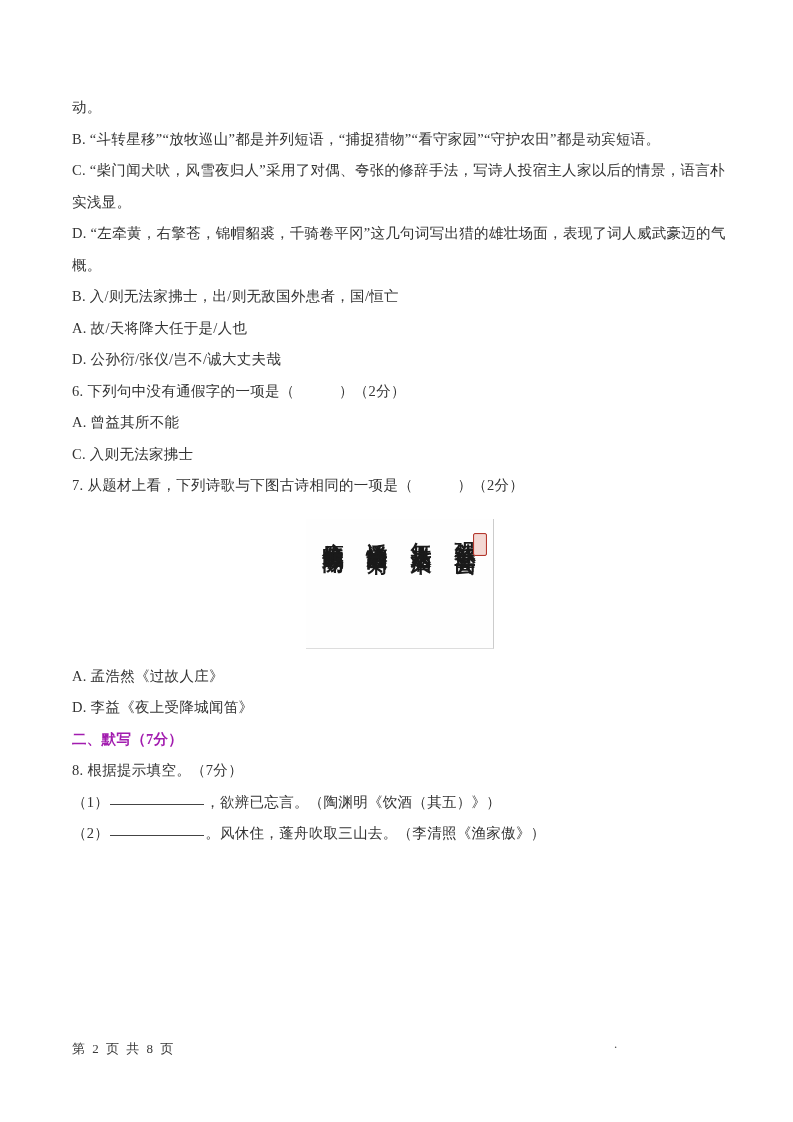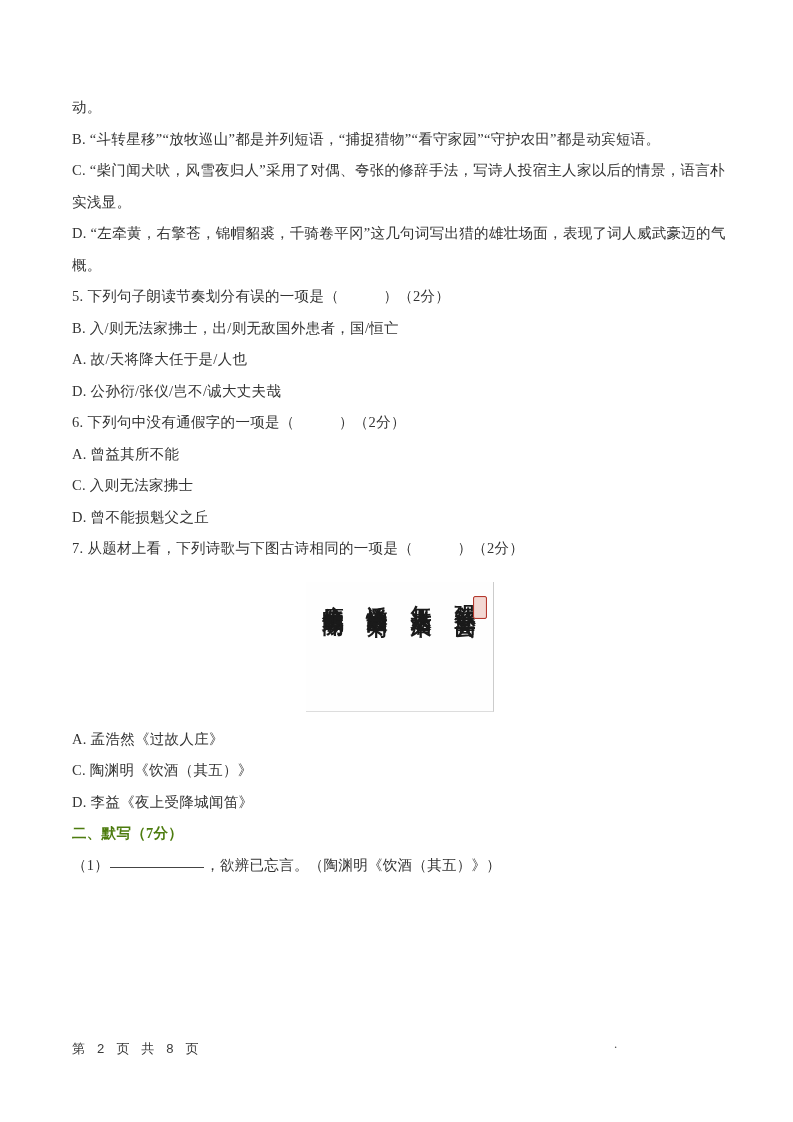--- a/index.html
+++ b/index.html
@@ -16,21 +16,21 @@
   .line{
     margin:0;
     font-size:14.5px;
     line-height:31.5px;
     letter-spacing:0.3px;
     white-space:normal;
     word-break:break-all;
   }
   .bold-heading{
     font-weight:700;
-    color:#4d7c0f;
+    color:#a21caf;
   }
   
   .calli-figure{
     position:relative;
     width:188px;
     height:130px;
     margin:17px 0 12px 234px;
     background:#fefefe;
     border-right:1px solid #cccccc;
     border-bottom:1px solid #dddddd;
@@ -71,66 +71,64 @@
     vertical-align:baseline;
     margin:0 1px 2px 1px;
   }
   .footer{
     position:absolute;
     left:72px;
     top:1040px;
     font-size:13px;
     letter-spacing:2px;
     color:#3a3a3a;
-    font-family:Liberation Mono, monospace;
   }
   .stray-mark{
     position:absolute;
     left:614px;
     top:1036px;
     font-size:13px;
     color:#555555;
   }
 </style>
 </head>
 <body>
 
 <div class="page">
 
   <p class="line">动。</p>
   <p class="line">B. “斗转星移”“放牧巡山”都是并列短语，“捕捉猎物”“看守家园”“守护农田”都是动宾短语。</p>
   <p class="line">C. “柴门闻犬吠，风雪夜归人”采用了对偶、夸张的修辞手法，写诗人投宿主人家以后的情景，语言朴实浅显。</p>
   <p class="line">D. “左牵黄，右擎苍，锦帽貂裘，千骑卷平冈”这几句词写出猎的雄壮场面，表现了词人威武豪迈的气概。</p>
 
-  <p class="line">5. 下列句子朗读节奏划分有误的一项是（　　　）（2分）</p>
   <p class="line">B. 入/则无法家拂士，出/则无敌国外患者，国/恒亡</p>
   <p class="line">A. 故/天将降大任于是/人也</p>
   <p class="line">D. 公孙衍/张仪/岂不/诚大丈夫哉</p>
 
   <p class="line">6. 下列句中没有通假字的一项是（　　　）（2分）</p>
   <p class="line">A. 曾益其所不能</p>
   <p class="line">C. 入则无法家拂士</p>
-  <p class="line">D. 曾不能损魁父之丘</p>
 
   <p class="line">7. 从题材上看，下列诗歌与下图古诗相同的一项是（　　　）（2分）</p>
 
   <div class="calli-figure">
     <div class="calli-col">强欲登高去</div>
     <div class="calli-col">無人送酒來</div>
     <div class="calli-col">遥憐故園菊</div>
     <div class="calli-col">應傍戰場開</div>
     <div class="seal"></div>
   </div>
 
   <p class="line">A. 孟浩然《过故人庄》</p>
-  <p class="line">C. 陶渊明《饮酒（其五）》</p>
   <p class="line">D. 李益《夜上受降城闻笛》</p>
 
   <p class="line bold-heading">二、默写（7分）</p>
 
+  <p class="line">8. 根据提示填空。（7分）</p>
 
   <p class="line"><span>（1）</span><span class="blank-underline"></span><span>，欲辨已忘言。（陶渊明《饮酒（其五）》）</span></p>
 
+  <p class="line"><span>（2）</span><span class="blank-underline"></span><span>。风休住，蓬舟吹取三山去。（李清照《渔家傲》）</span></p>
 
   <div class="footer">第 2 页 共 8 页</div>
   <div class="stray-mark">.</div>
 
 </div>
 
 </body></html>

